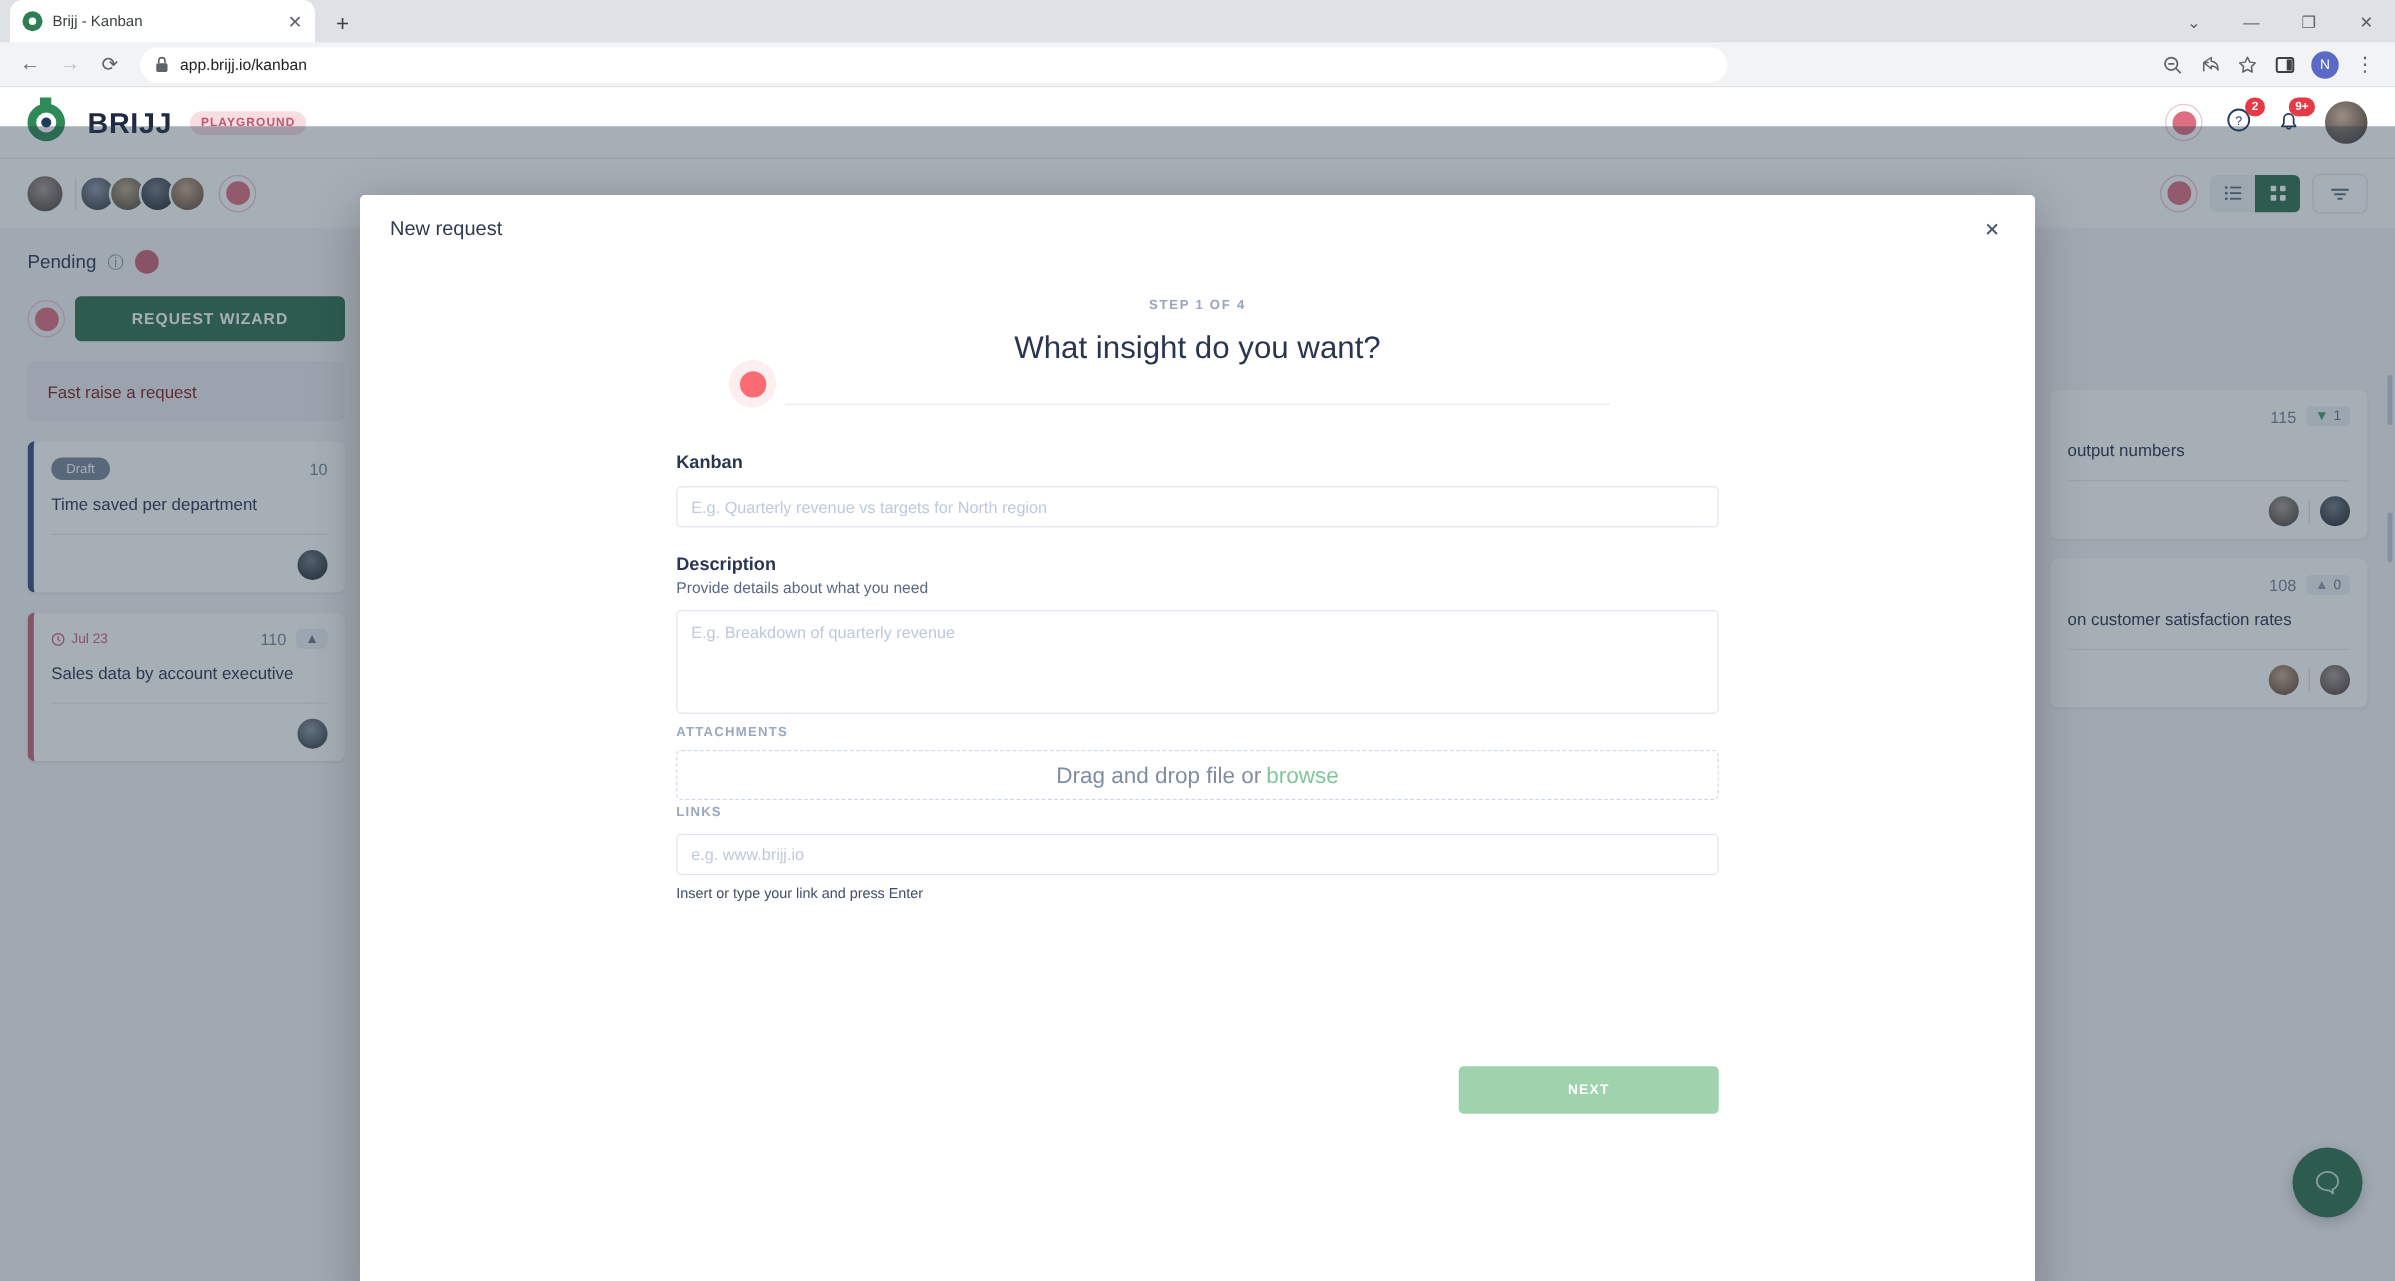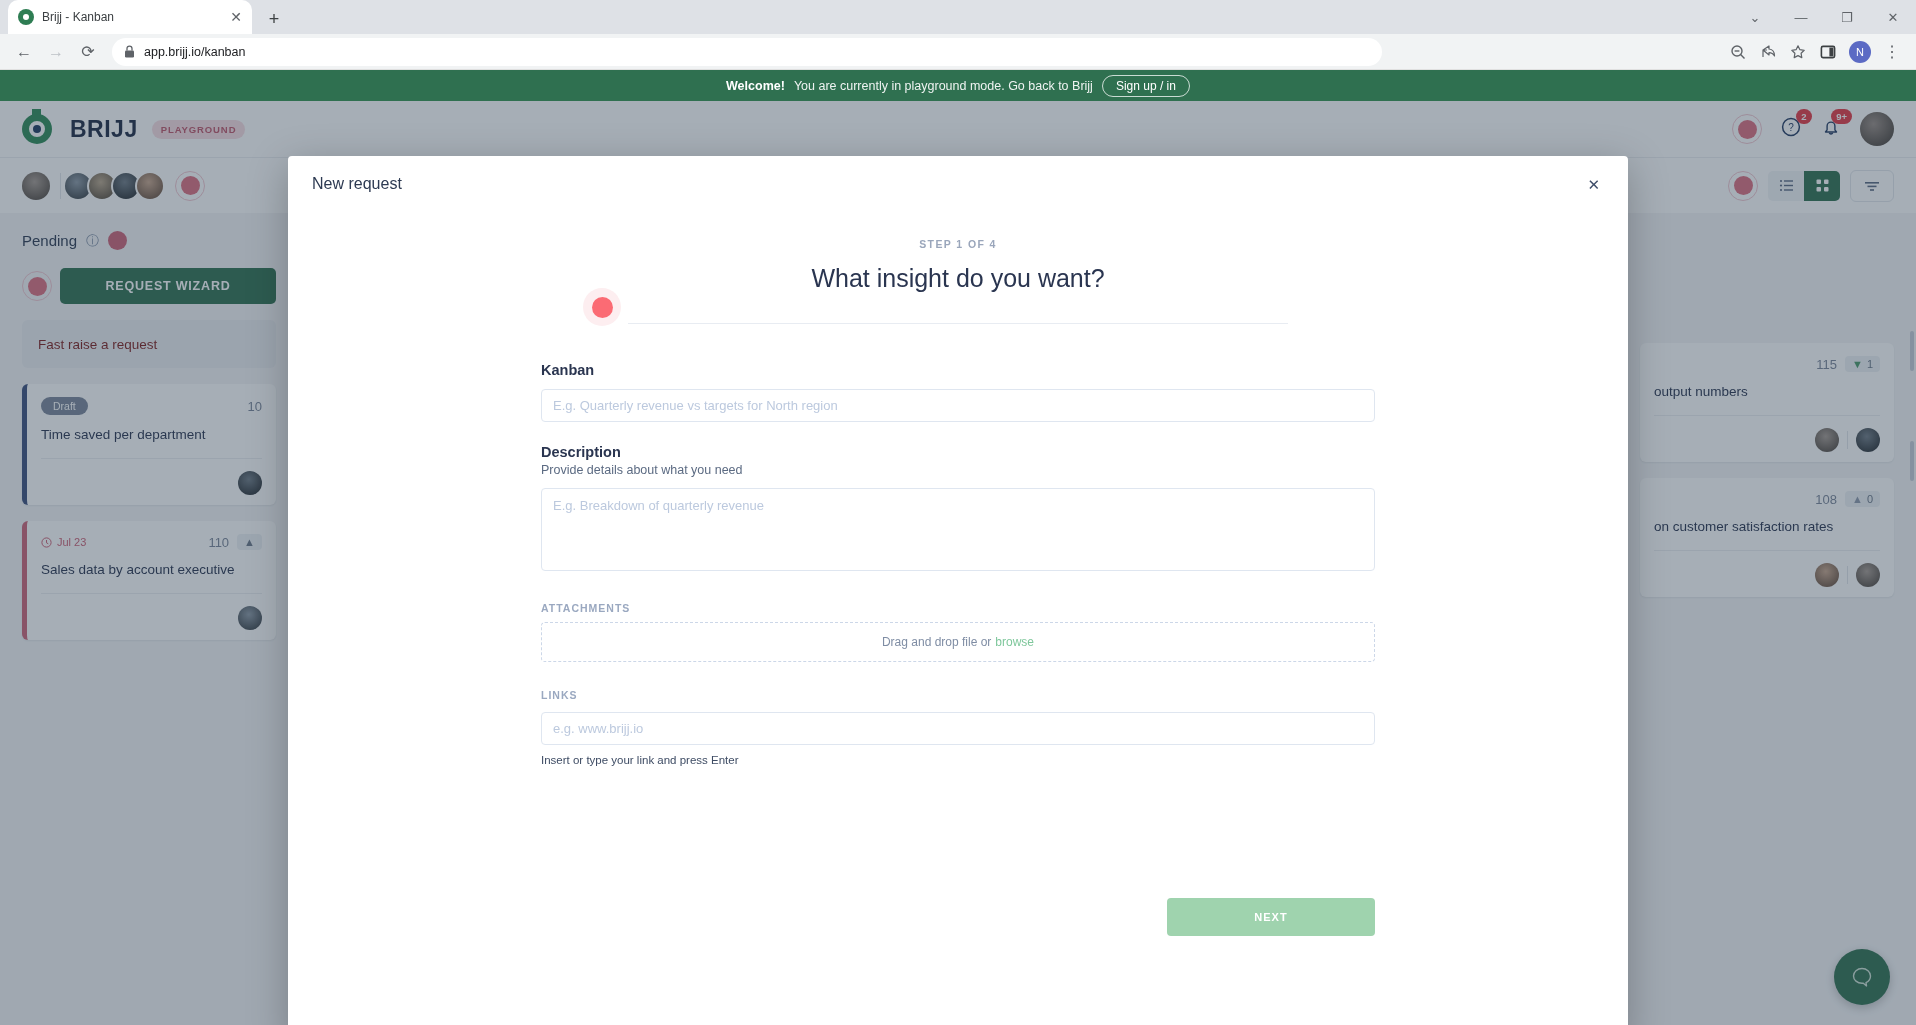--- a/index.html
+++ b/index.html
@@ -255,27 +255,27 @@
   }
   .text-input::placeholder { color: #bcc9de; }
   .textarea {
     margin-top: 11px; width: 100%; height: 83px; resize: none;
     border: 1px solid #dfe6f0; border-radius: 4px; background: #fff;
     padding: 9px 11px; font-size: 13px; color: #2a3550;
     font-family: "Liberation Sans", sans-serif; outline: none;
   }
   .textarea::placeholder { color: #bcc9de; }
   .mini-label {
-    margin-top: 27px; font-size: 10.5px; letter-spacing: 1px;
+    margin-top: 4px; font-size: 10.5px; letter-spacing: 1px;
     color: #9aa8c0; font-weight: bold;
   }
   .dropzone {
     margin-top: 8px; height: 40px; border: 1px dashed #ccd7e8; border-radius: 4px;
     display: flex; align-items: center; justify-content: center;
-    font-size: 12px; color: #7f8da4; cursor: pointer;
+    font-size: 18px; color: #7f8da4; cursor: pointer;
   }
   .browse-link { color: #7ec79b; margin-left: 4px; cursor: pointer; }
   .links-hint { margin-top: 9px; font-size: 11.5px; color: #3e4c64; }
   .field-block { margin-top: 22px; }
 
   .modal-foot { margin: 0 auto; width: 834px; position: relative; height: 120px; }
   .next-btn {
     position: absolute; right: 0; top: 60px; width: 208px; height: 38px;
     background: #9fd3ae; color: #fff; border: none; border-radius: 4px;
     font-size: 11px; letter-spacing: 1px; font-weight: bold; cursor: pointer;
@@ -339,25 +339,20 @@
           <rect x="9.4" y="3.6" width="4" height="8.8" fill="#3c4043"></rect>
         </svg>
     </div>
     <div class="avatar-chip">N</div>
     <div class="tb-icon">⋮</div>
   </div>
 </div>
 
 <div class="page">
 
-  <div class="playground-banner">
-    <span class="pb-strong">Welcome!</span>
-    <span class="pb-text">You are currently in playground mode. Go back to Brijj</span>
-    <button class="pb-btn">Sign up / in</button>
-  </div>
 
   <div class="app">
     <div class="app-header">
       <div class="brand">
         <span class="brand-logo">
           <span class="ring"></span>
             <span class="tick"></span>
             <span class="dot"></span>
         </span>
         <span class="brand-name">BRIJJ</span>

